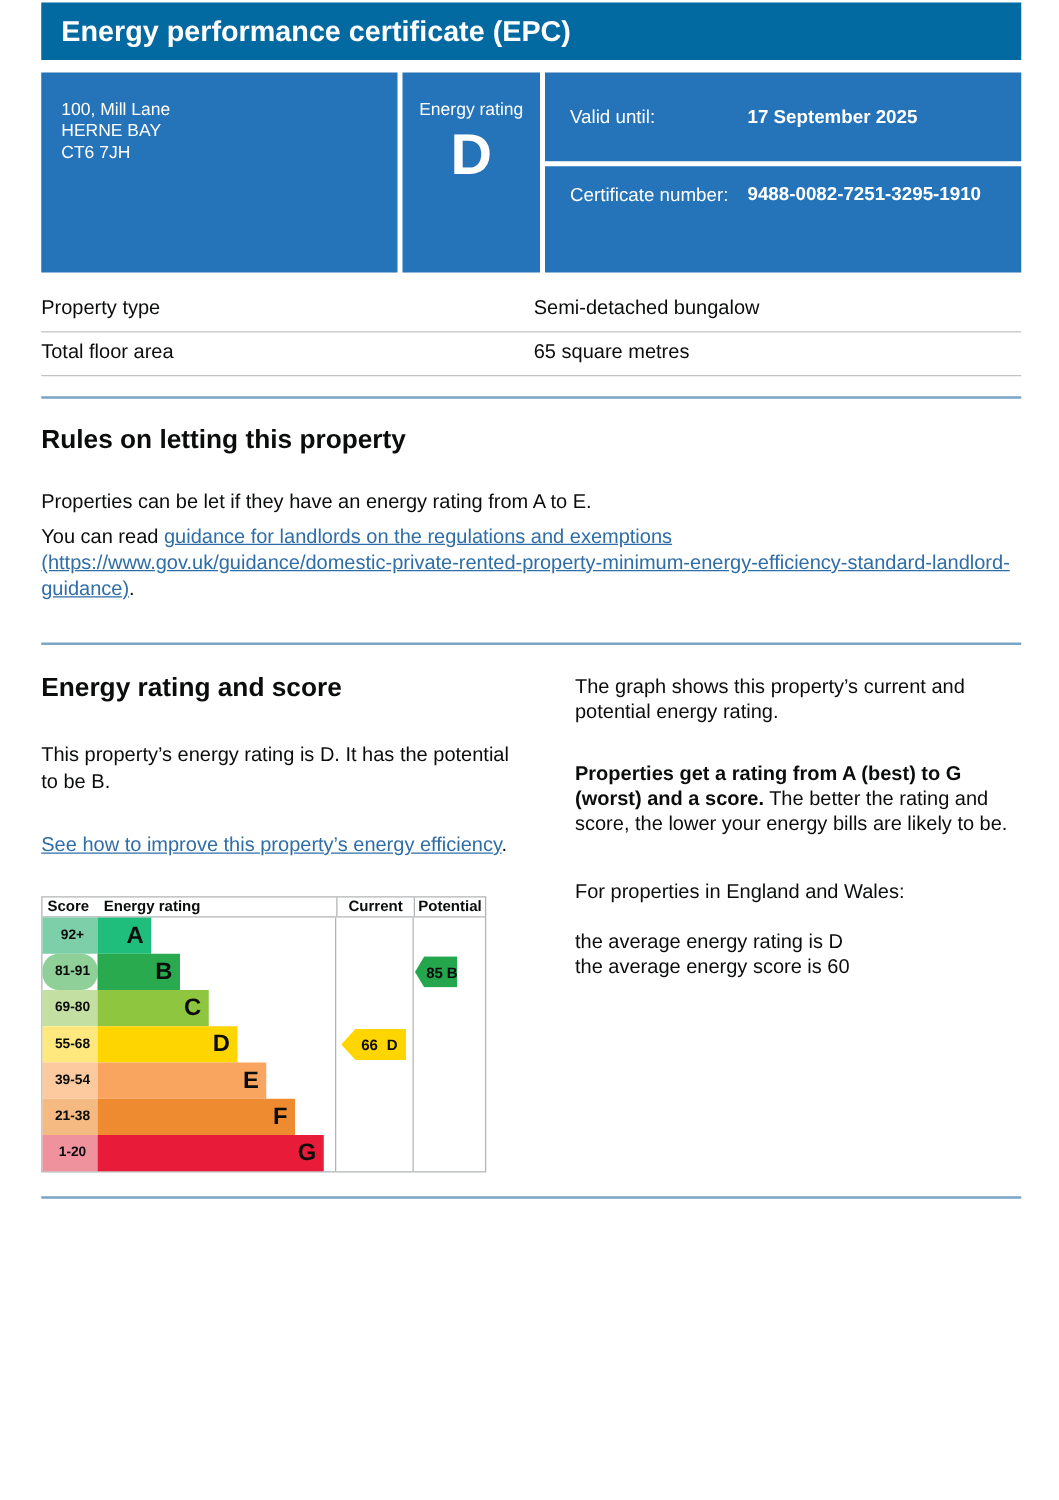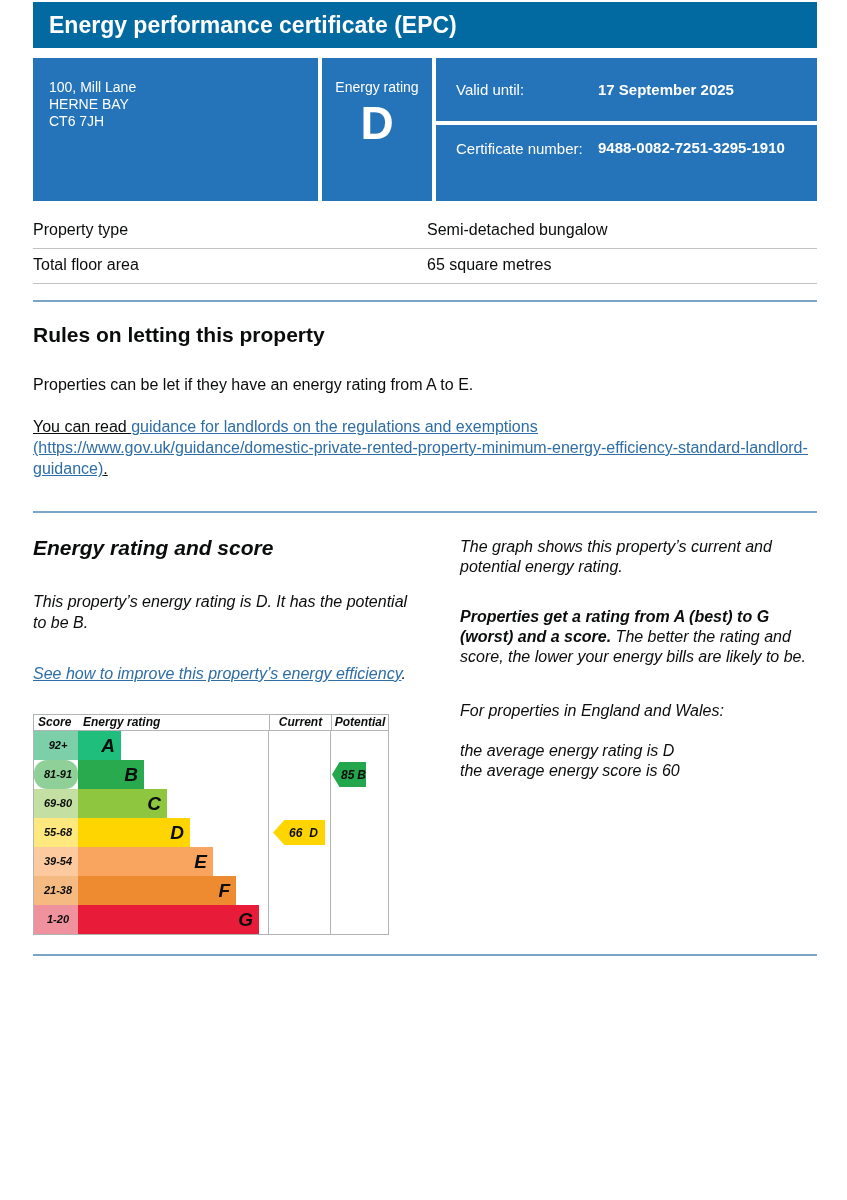--- a/index.html
+++ b/index.html
@@ -13,21 +13,21 @@
   .page { padding:0 30px 0 33px; }
 
   
   .title-bar {
     margin-top:2px; height:46px; background:#0369a1;
     display:flex; align-items:center; padding-left:16px;
   }
   .title-bar h1 { color:#ffffff; font-size:23px; font-weight:bold; letter-spacing:0; }
 
   
-  .summary { margin-top:10px; display:flex; gap:4px; height:143px; }
+  .summary { margin-top:10px; display:flex; gap:4px; height:160px; }
   .panel { background:#2573b8; color:#ffffff; }
   .addr-panel { width:285px; padding:21px 16px 0; font-size:14px; line-height:17px; }
   .rating-panel { width:110px; text-align:center; padding-top:21px; }
   .rating-panel .rp-label { font-size:14px; }
   .rating-panel .rp-value { font-size:46px; font-weight:bold; line-height:52px; margin-top:2px; }
   .validity-panel { flex:1; display:flex; flex-direction:column; gap:4px; background:transparent; }
   .validity-row { flex:1; display:flex; padding-left:20px; }
   .validity-row.r1 { align-items:center; }
   .validity-row.r2 { align-items:flex-start; padding-top:14px; }
   .v-label { width:142px; font-size:15px; line-height:19px; flex:0 0 142px; }
@@ -39,25 +39,25 @@
   .pt-label { width:394px; flex:0 0 394px; }
 
   .rule-blue { height:2px; background:#7ba5c7; border:0; }
   .rule-1 { margin-top:16px; }
   .rule-2 { margin-top:32px; }
   .rule-3 { margin-top:19px; }
 
   h2 { font-size:21px; font-weight:bold; }
   .rules-section h2 { margin-top:21px; }
   .rules-section p { margin-top:27px; line-height:21px; }
-  .rules-section p.link-para { margin-top:21px;text-decoration:underline; }
+  .rules-section p.link-para { margin-top:7px; }
   a.doc-link { color:#2e6da6; text-decoration:underline; overflow-wrap:break-word; }
 
   
-  .cols { display:flex; margin-top:0;font-style:italic; }
+  .cols { display:flex; margin-top:0; }
   .col-left { width:390px; flex:0 0 390px; margin-right:37px; }
   .col-right { flex:1; }
   .col-left h2 { margin-top:23px; }
   .col-left .p1 { margin-top:31px; line-height:21px; }
   .col-left .link-p { margin-top:30px; line-height:21px; }
   .col-right .p1 { margin-top:24px; line-height:20px; }
   .col-right .p2 { margin-top:30px; line-height:20px; }
   .col-right .p3 { margin-top:34px; line-height:20px; }
   .col-right .p4 { margin-top:20px; line-height:20px; }
 

